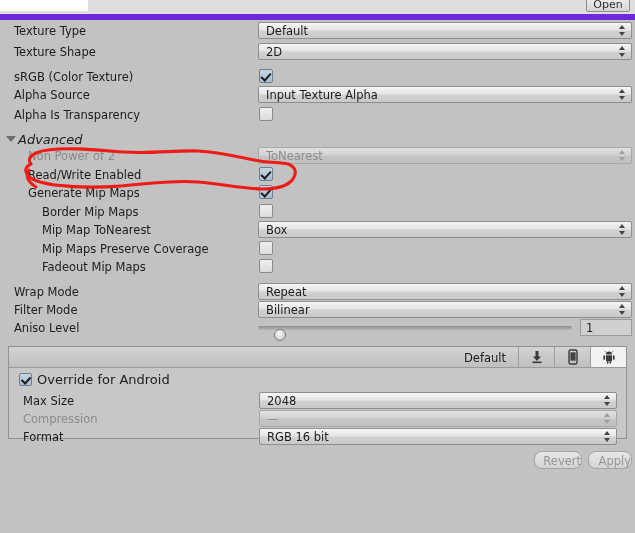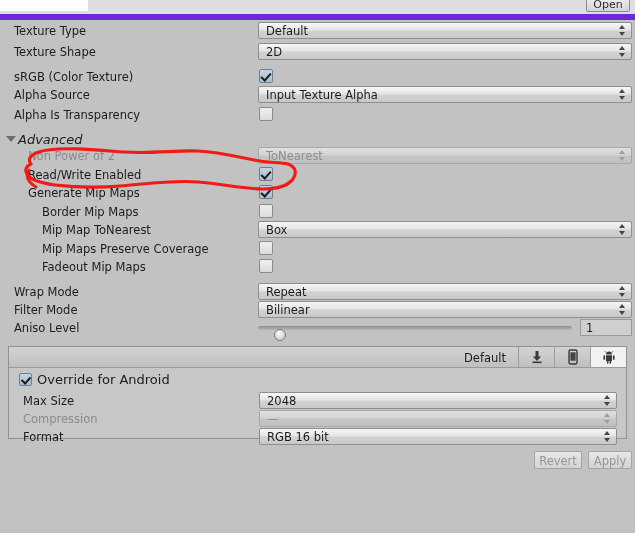--- a/index.html
+++ b/index.html
@@ -279,24 +279,24 @@
   .prow { position: absolute; left: 0; width: 617px; height: 18px; }
   .prow .lbl { left: 14px; }
   .prow .dd { left: 250px; width: 358px; }
 
   
   .btn-disabled {
     position: absolute;
     height: 18px;
     background: linear-gradient(#e7e7e7, #d3d3d3);
     border: 1px solid #a5a5a5;
-    border-radius: 2px;
+    border-radius: 8px;
     color: #979797;
     font-size: 11.5px;
-    text-align: center;
+    text-align: right;
     line-height: 18px;
     box-sizing: border-box;
   }
 
   
   .annotation {
     position: absolute;
     left: 0; top: 0;
     width: 635px; height: 533px;
     pointer-events: none;

